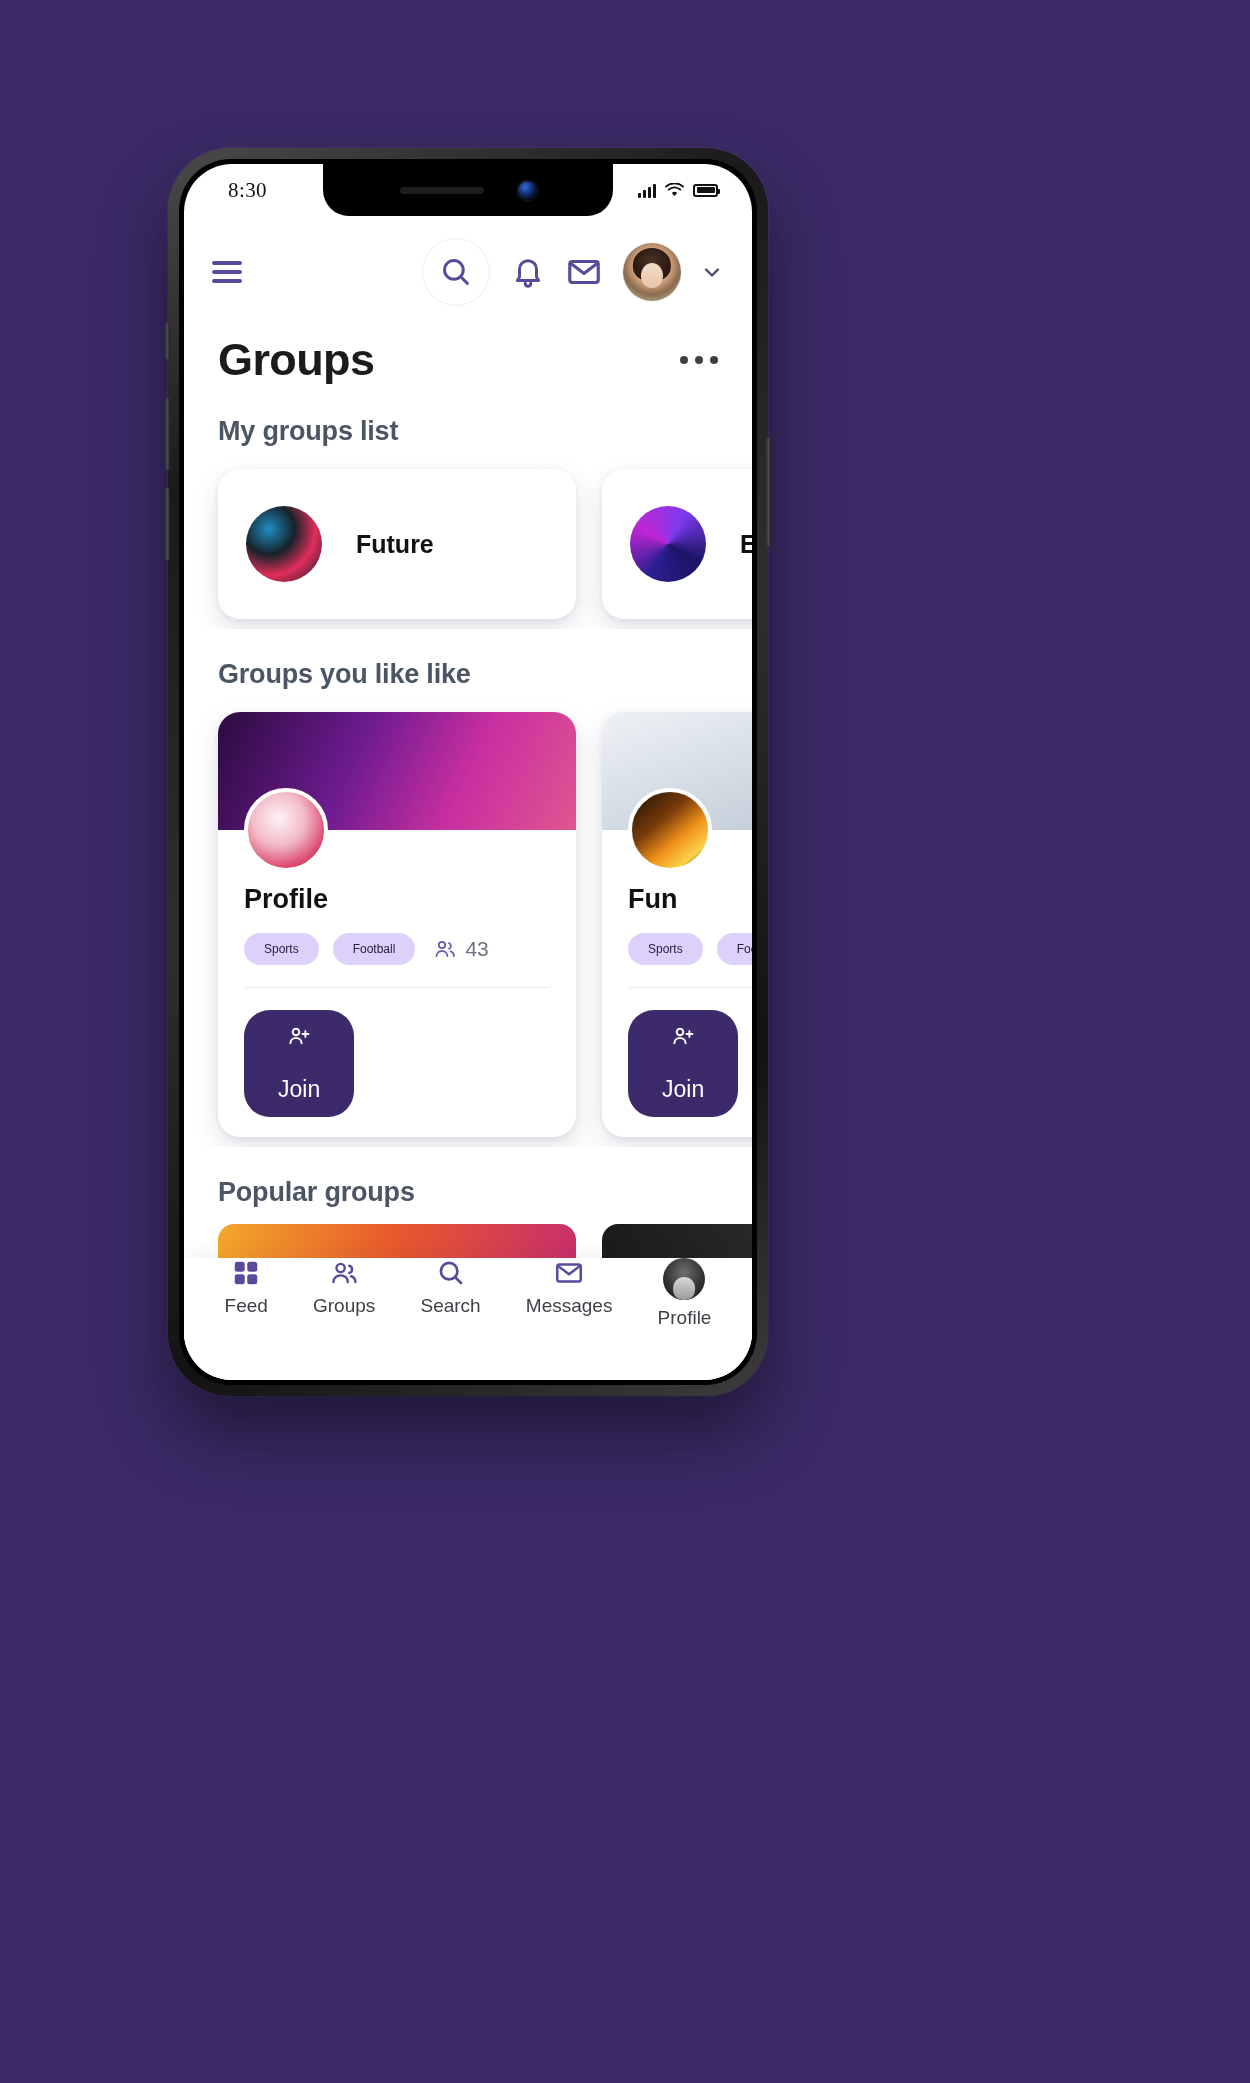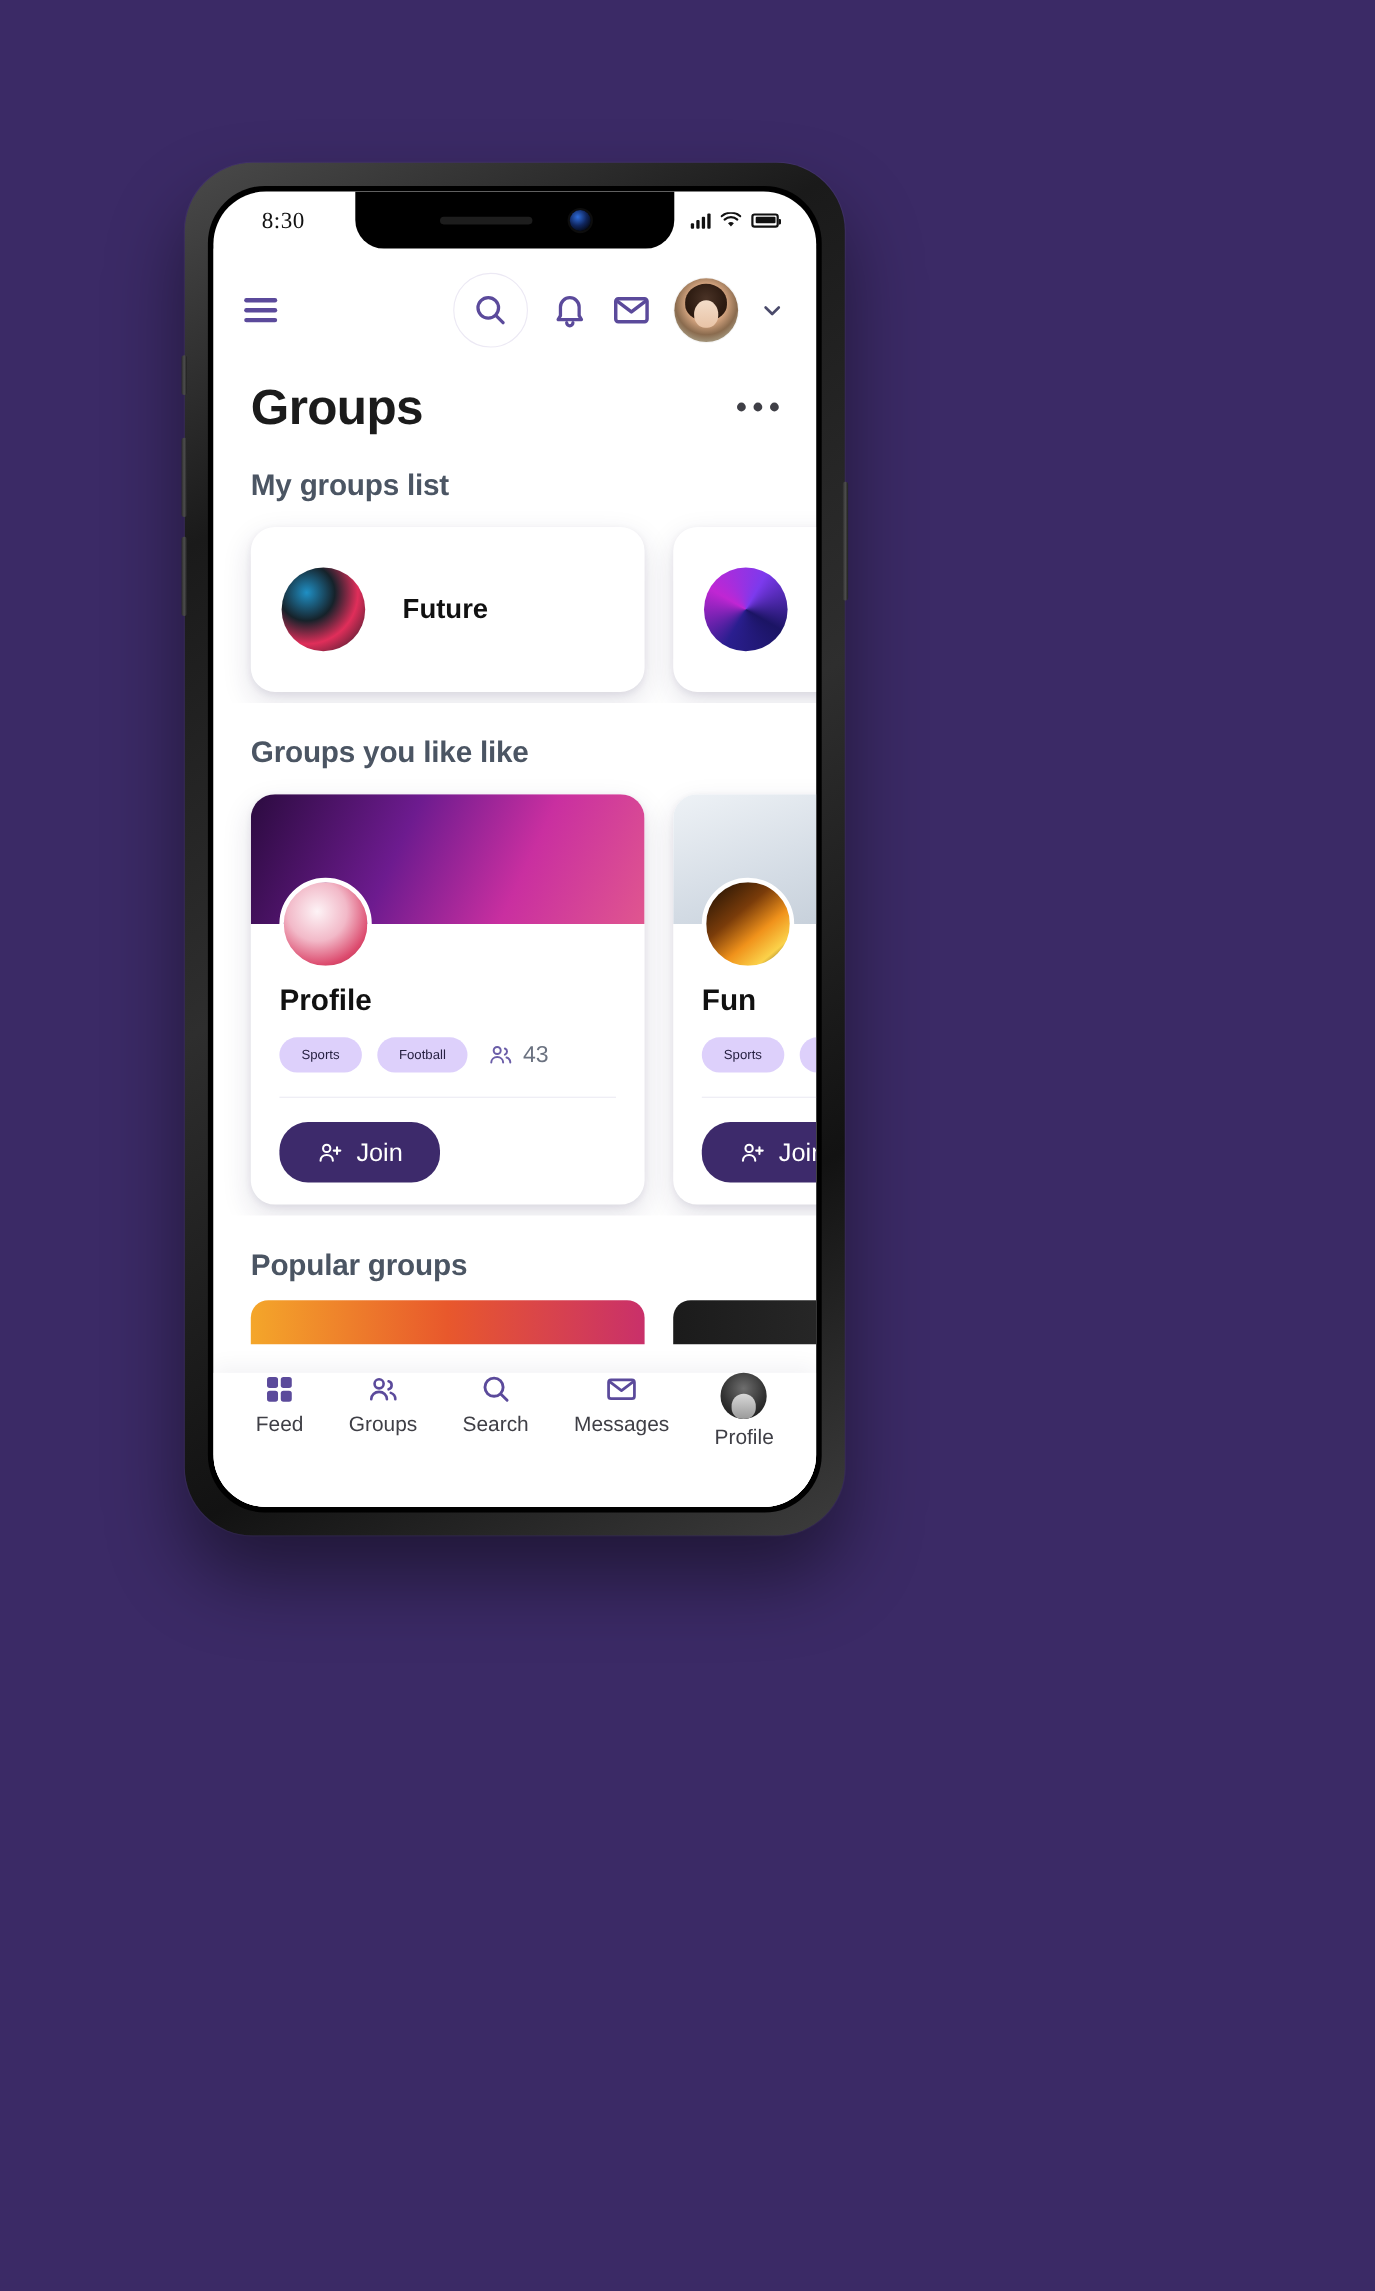--- a/index.html
+++ b/index.html
@@ -9,21 +9,21 @@
     font-family:"Liberation Sans", sans-serif;
     position:relative;
   }
 
   
   #phone-mockup{
     position:absolute; left:168px; top:148px;
     width:600px; height:1248px;
     border-radius:62px;
     background:linear-gradient(150deg,#4a4a4a 0%,#1a1a1a 22%,#2e2e2e 50%,#121212 78%,#3d3d3d 100%);
-    padding:21px;
+    padding:11px;
     box-shadow:0 38px 70px rgba(0,0,0,.45), 0 0 0 1px rgba(255,255,255,.05);
   }
   #phone-inner{
     width:100%; height:100%;
     border-radius:52px;
     background:#000;
     padding:5px;
   }
   #phone-screen{
     position:relative;
@@ -149,24 +149,25 @@
   .sug-body{ padding:54px 26px 20px 26px; }
   .sug-name{ font-size:27px; font-weight:bold; color:#111; }
   .sug-meta{ display:flex; align-items:center; gap:14px; margin-top:18px; }
   .tag{
     background:#ddd0fb; color:#272142; border-radius:20px;
     padding:9px 20px; font-size:12px; white-space:nowrap;
   }
   .members{ display:flex; align-items:center; gap:8px; color:#6b7280; font-size:21px; margin-left:4px; }
   .sug-divider{ height:1px; background:#eceaf3; margin:22px 0 0 0; }
   .join-btn{
-    margin-top:22px; display:inline-flex; align-items:center; gap:12px;
+    margin-top:22px; display:inline-flex; align-items:center; gap:28px;
     background:#3d2a6b; color:#fff; border:none; border-radius:26px;
     padding:14px 34px; font-size:23px; font-family:"Liberation Sans", sans-serif;
     cursor:pointer;
+    flex-direction:column;
   }
 
   
   #popular-peek{ padding:0 0 0 0; }
   .peek-row{ display:flex; gap:26px; padding:16px 0 0 34px; }
   .peek-card{ flex:0 0 auto; width:358px; height:40px; border-radius:16px 16px 0 0; overflow:hidden; }
 
   
   #bottom-nav{
     position:absolute; left:0; right:0; bottom:0; height:122px;

